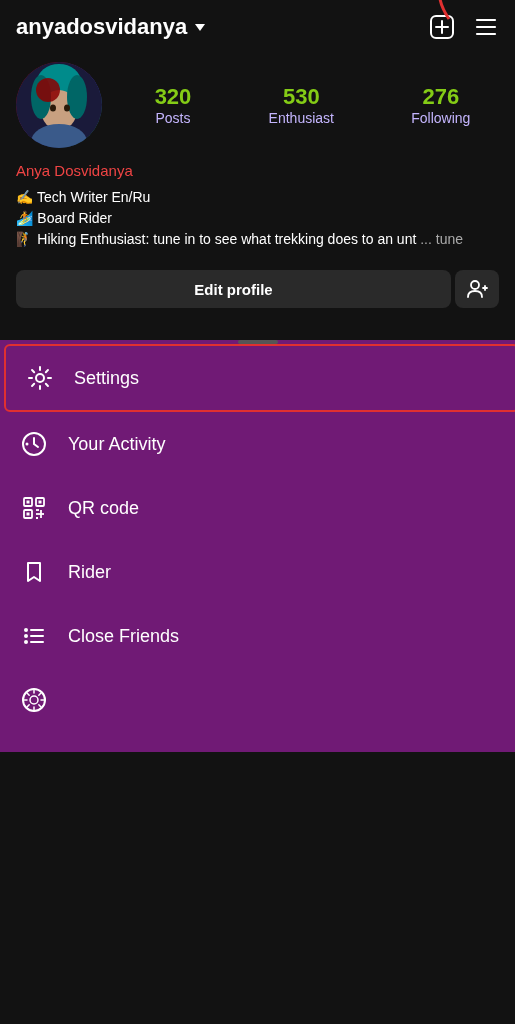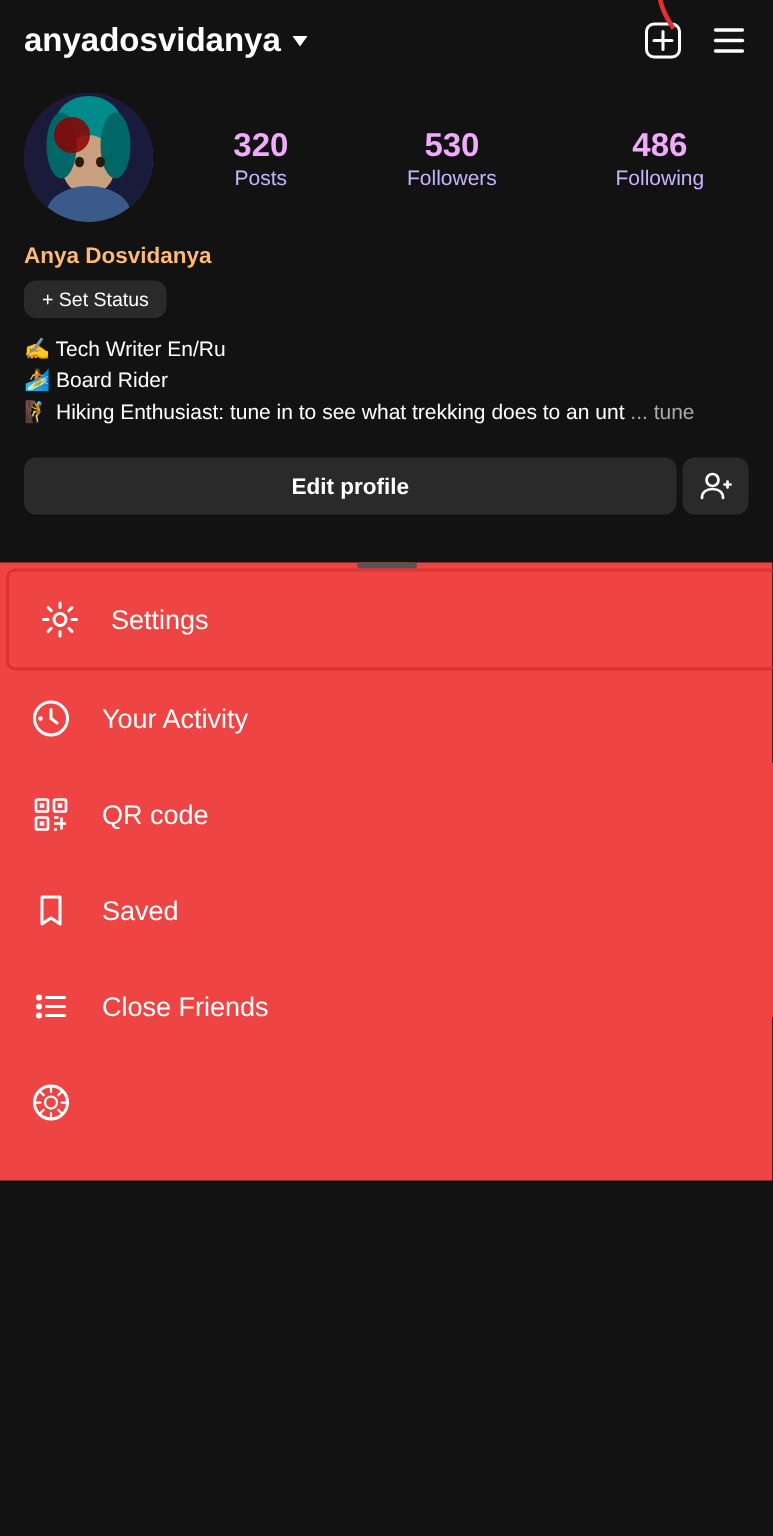--- a/index.html
+++ b/index.html
@@ -88,33 +88,33 @@
       justify-content: space-around;
     }
     .stat-item {
       display: flex;
       flex-direction: column;
       align-items: center;
     }
     .stat-number {
       font-size: 22px;
       font-weight: 700;
-      color: #f0abfc;
+      color: #84cc16;
       line-height: 1.2;
     }
     .stat-label {
       font-size: 14px;
       color: #c4b5fd;
     }
 
     
     .display-name {
       font-size: 15px;
-      font-weight: 700;
-      color: #fdba74;
+      font-weight: 400;
+      color: #ef4444;
       margin-bottom: 8px;
     }
     .set-status-btn {
       display: inline-flex;
       align-items: center;
       gap: 5px;
       background: #2a2a2a;
       border: none;
       border-radius: 8px;
       color: #ffffff;
@@ -168,21 +168,21 @@
     .divider {
       width: 40px;
       height: 4px;
       background: #555555;
       border-radius: 2px;
       margin: 8px auto 0 auto;
     }
 
     
     .menu-sheet {
-      background: #ef4444;
+      background: #701a75;
       border-radius: 0;
       padding-bottom: 20px;
     }
     .menu-item {
       display: flex;
       align-items: center;
       gap: 20px;
       padding: 18px 20px;
       cursor: pointer;
       border: none;
@@ -282,36 +282,33 @@
       </svg>
     </div>
 
     <div class="stats-row">
       <div class="stat-item">
         <span class="stat-number">320</span>
         <span class="stat-label">Posts</span>
       </div>
       <div class="stat-item">
         <span class="stat-number">530</span>
-        <span class="stat-label">Followers</span>
+        <span class="stat-label">Enthusiast</span>
       </div>
       <div class="stat-item">
-        <span class="stat-number">486</span>
+        <span class="stat-number">276</span>
         <span class="stat-label">Following</span>
       </div>
     </div>
   </div>
 
   
   <div class="display-name">Anya Dosvidanya</div>
 
   
-  <button class="set-status-btn">
-    <span>+ Set Status</span>
-  </button>
 
   
   <div class="bio">
     <span>✍️ Tech Writer En/Ru</span><br>
     <span>🏄 Board Rider</span><br>
     <span>🧗 Hiking Enthusiast: tune in to see what trekking does to an unt</span>
     <span class="bio-more">... tune</span>
   </div>
 
   
@@ -373,21 +370,21 @@
     </span>
     <span class="menu-label">QR code</span>
   </button>
 
   <button class="menu-item">
     <span class="menu-icon">
       <svg width="26" height="26" viewBox="0 0 26 26" fill="none">
         <path d="M7 4h12v18l-6-4-6 4V4z" stroke="white" stroke-width="2" stroke-linejoin="round"></path>
       </svg>
     </span>
-    <span class="menu-label">Saved</span>
+    <span class="menu-label">Rider</span>
   </button>
 
   <button class="menu-item">
     <span class="menu-icon">
       <svg width="26" height="26" viewBox="0 0 26 26" fill="none">
         <circle cx="5" cy="7" r="2" fill="white"></circle>
         <circle cx="5" cy="13" r="2" fill="white"></circle>
         <circle cx="5" cy="19" r="2" fill="white"></circle>
         <line x1="10" y1="7" x2="22" y2="7" stroke="white" stroke-width="2" stroke-linecap="round"></line>
         <line x1="10" y1="13" x2="22" y2="13" stroke="white" stroke-width="2" stroke-linecap="round"></line>

